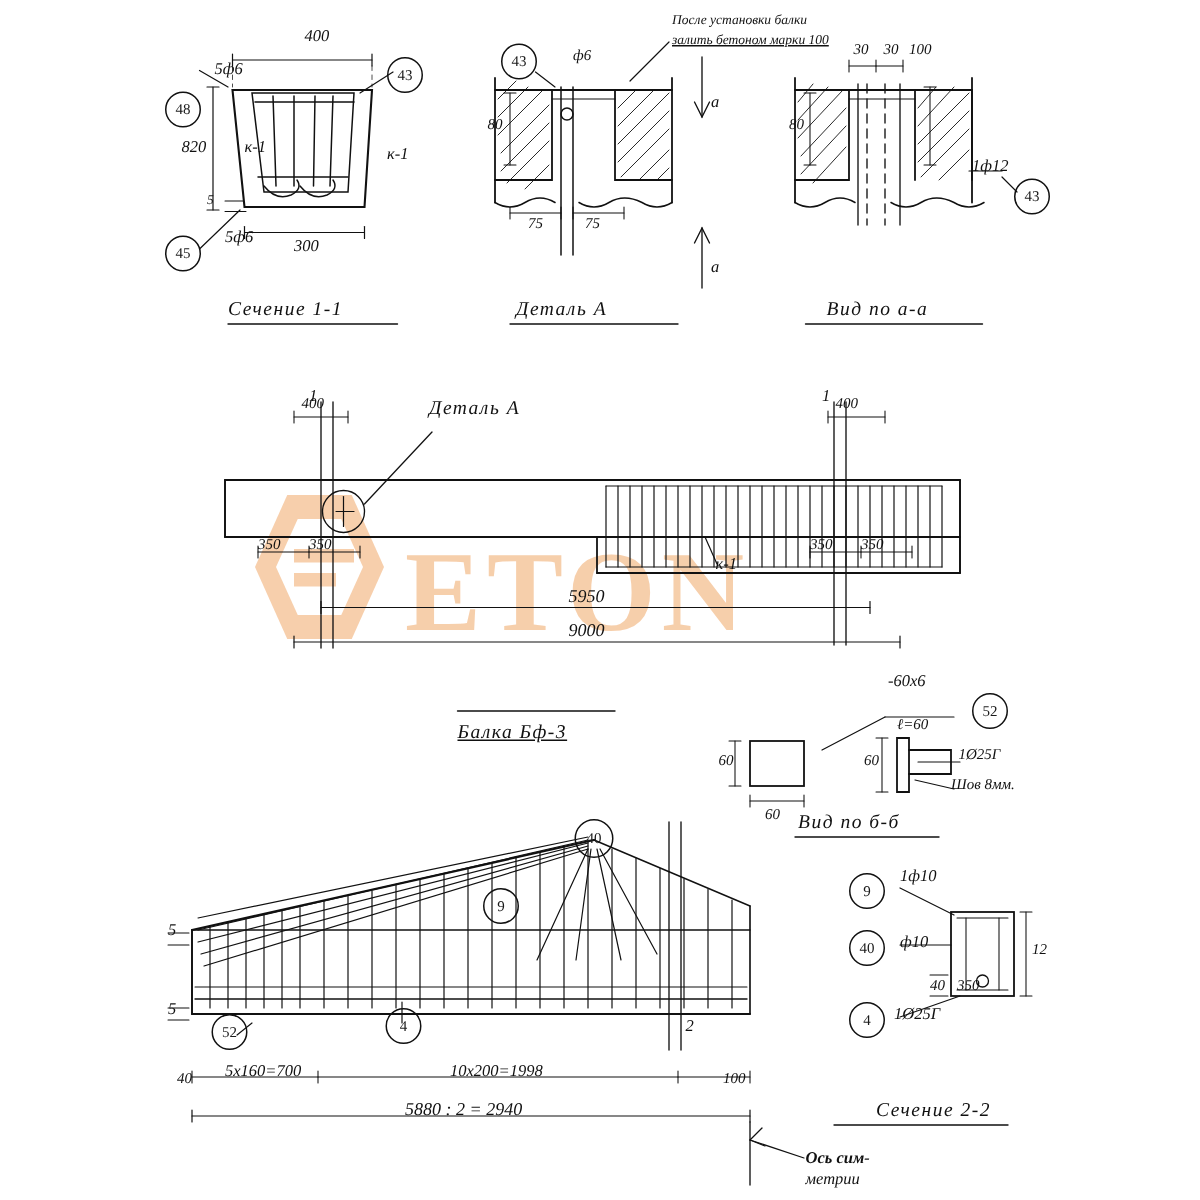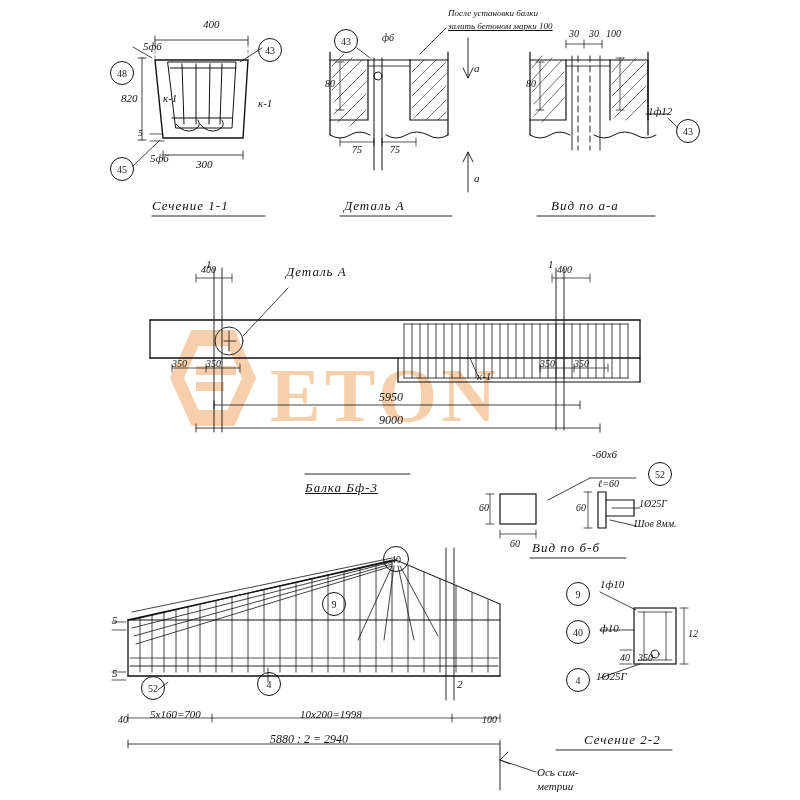--- a/index.html
+++ b/index.html
@@ -476,21 +476,21 @@
   <div class="lbl cap" style="left:532px;top:540px;">Вид по б-б</div>
 
   <div class="lbl t11 hand" style="left:112px;top:614px;">5</div>
   <div class="lbl t11 hand" style="left:112px;top:667px;">5</div>
   <div class="lbl t10 hand" style="left:118px;top:714px;">40</div>
   <div class="lbl t11 hand" style="left:150px;top:708px;">5х160=700</div>
   <div class="lbl t11 hand" style="left:300px;top:708px;">10х200=1998</div>
   <div class="lbl t10 hand" style="left:482px;top:714px;">100</div>
   <div class="lbl t12 hand" style="left:270px;top:732px;">5880 : 2 = 2940</div>
   <div class="lbl t11 hand" style="left:457px;top:678px;">2</div>
-  <div class="lbl t11 hand" style="left:537px;top:766px;">Ось сим-</div>
+  <div class="lbl t11 hand" style="left:537px;top:766px;font-weight:bold;">Ось сим-</div>
   <div class="lbl t11 hand" style="left:537px;top:780px;">метрии</div>
 
   <div class="lbl t11 hand" style="left:600px;top:578px;">1ф10</div>
   <div class="lbl t11 hand" style="left:600px;top:622px;">ф10</div>
   <div class="lbl t11 hand" style="left:596px;top:670px;">1Ø25Г</div>
   <div class="lbl t10 hand" style="left:620px;top:652px;">40</div>
   <div class="lbl t10 hand" style="left:638px;top:652px;">350</div>
   <div class="lbl t10 hand" style="left:688px;top:628px;">12</div>
   <div class="lbl cap" style="left:572px;top:732px;margin-left:12px;">Сечение 2-2</div>
 

